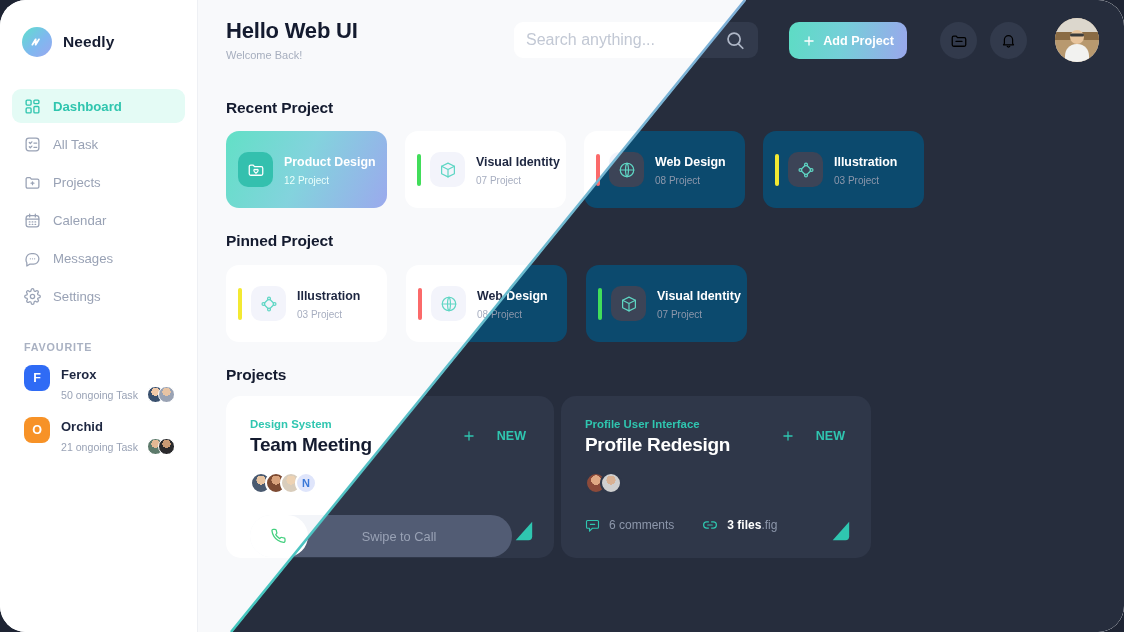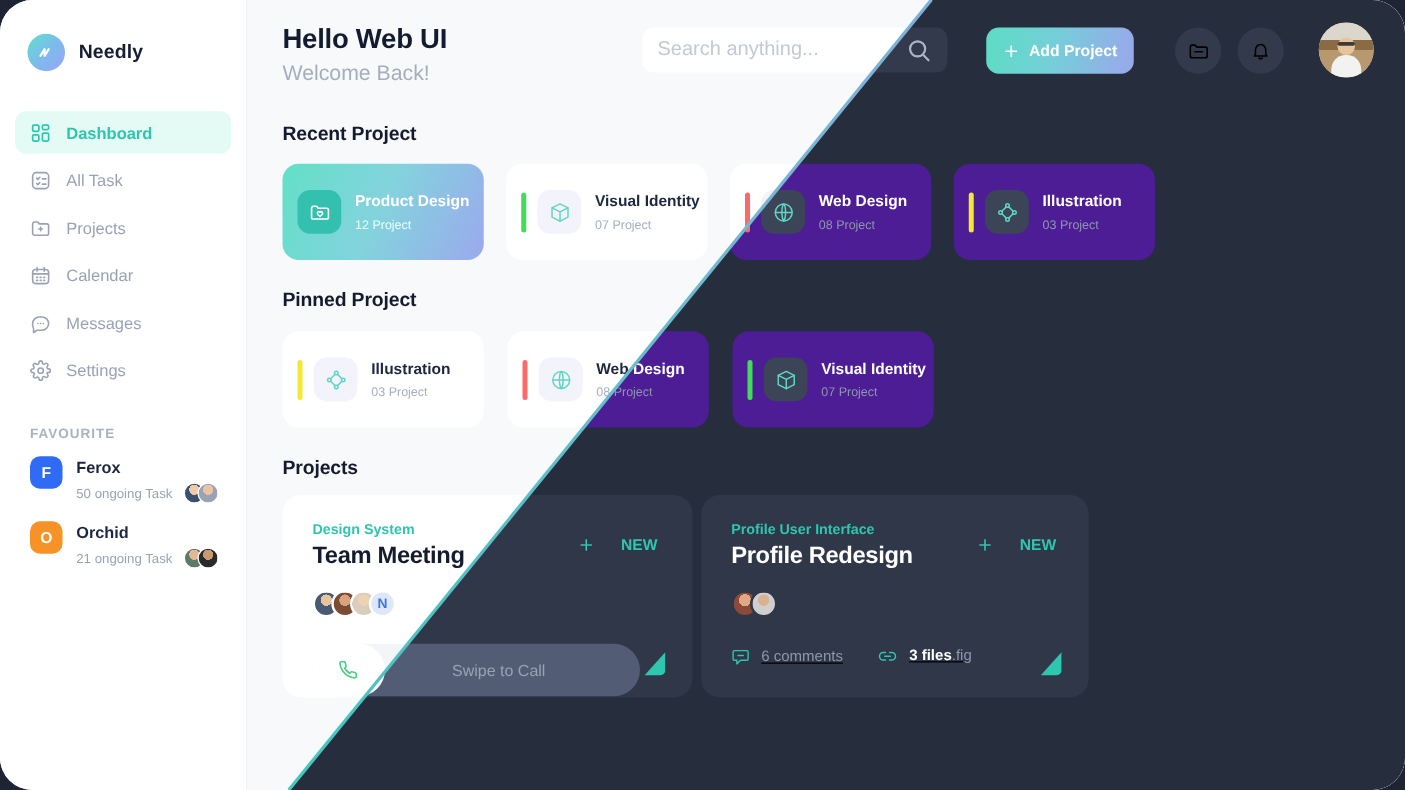--- a/index.html
+++ b/index.html
@@ -91,21 +91,21 @@
 
   
   .main { position: absolute; left: 198px; top: 0; width: 926px; height: 632px; }
   .layer.light .main { background: #f8f9fb; }
   .layer.dark  .main { background: #262d3d; }
 
   
   .hdr { position: absolute; left: 28px; top: 18px; }
   .hdr-title { font-size: 22px; font-weight: 700; color: #141b2f; letter-spacing: -.2px; }
   .dark .hdr-title { color: #ffffff; }
-  .hdr-sub { margin-top: 5px; font-size: 17px; color: #a6aebe; }
+  .hdr-sub { margin-top: 5px; font-size: 11px; color: #a6aebe; }
   .dark .hdr-sub { color: #7d879c; }
 
   .search {
     position: absolute; left: 316px; top: 22px;
     width: 244px; height: 36px; border-radius: 9px;
     background: #ffffff;
     display: flex; align-items: center; padding: 0 12px;
   }
   .dark .search { background: #323a4c; }
   .search input {
@@ -154,21 +154,21 @@
   .sec-title.pinned  { top: 232px; }
   .sec-title.projects{ top: 366px; }
 
   
   .chip {
     position: absolute; height: 77px; border-radius: 13px;
     background: #ffffff;
     display: flex; align-items: center;
     padding-left: 12px; overflow: hidden; cursor: pointer;
   }
-  .dark .chip { background: #4c1d95; }
+  .dark .chip { background: #0c4a6e; }
   .chip.recent { top: 131px; width: 161px; }
   .chip.pinned { top: 265px; width: 161px; }
   .chip.r0 { left: 28px; }
   .chip.r1 { left: 207px; }
   .chip.r2 { left: 386px; }
   .chip.r3 { left: 565px; }
   .chip.p0 { left: 28px; }
   .chip.p1 { left: 208px; }
   .chip.p2 { left: 388px; }
 
@@ -238,21 +238,21 @@
   .swipe-knob {
     width: 58px; height: 42px; border-radius: 21px; flex: 0 0 auto;
     background: #ffffff;
     display: flex; align-items: center; justify-content: center;
   }
   .swipe-lbl { flex: 1 1 auto; text-align: center; font-size: 12.8px; color: #b3bac8; margin-left: -22px; }
   .dark .swipe-lbl { color: #99a2b5; }
 
   .pc-foot { position: absolute; left: 24px; display: flex; align-items: center; gap: 28px; }
   .pcard.c1 .pc-foot { top: 121px; }
-  .foot-item { display: flex; align-items: flex-start; gap: 9px; font-size: 12px; text-decoration: underline; }
+  .foot-item { display: flex; align-items: center; gap: 9px; font-size: 12px; }
   .foot-txt { color: #a7aec0; }
   .dark .foot-txt { color: #8d97ab; }
   .foot-txt b { color: #1d2640; font-weight: 700; }
   .dark .foot-txt b { color: #ffffff; }
 
   .corner-tri {
     position: absolute; right: 20px; bottom: 16px;
     width: 22px; height: 22px;
   }
 </style>

